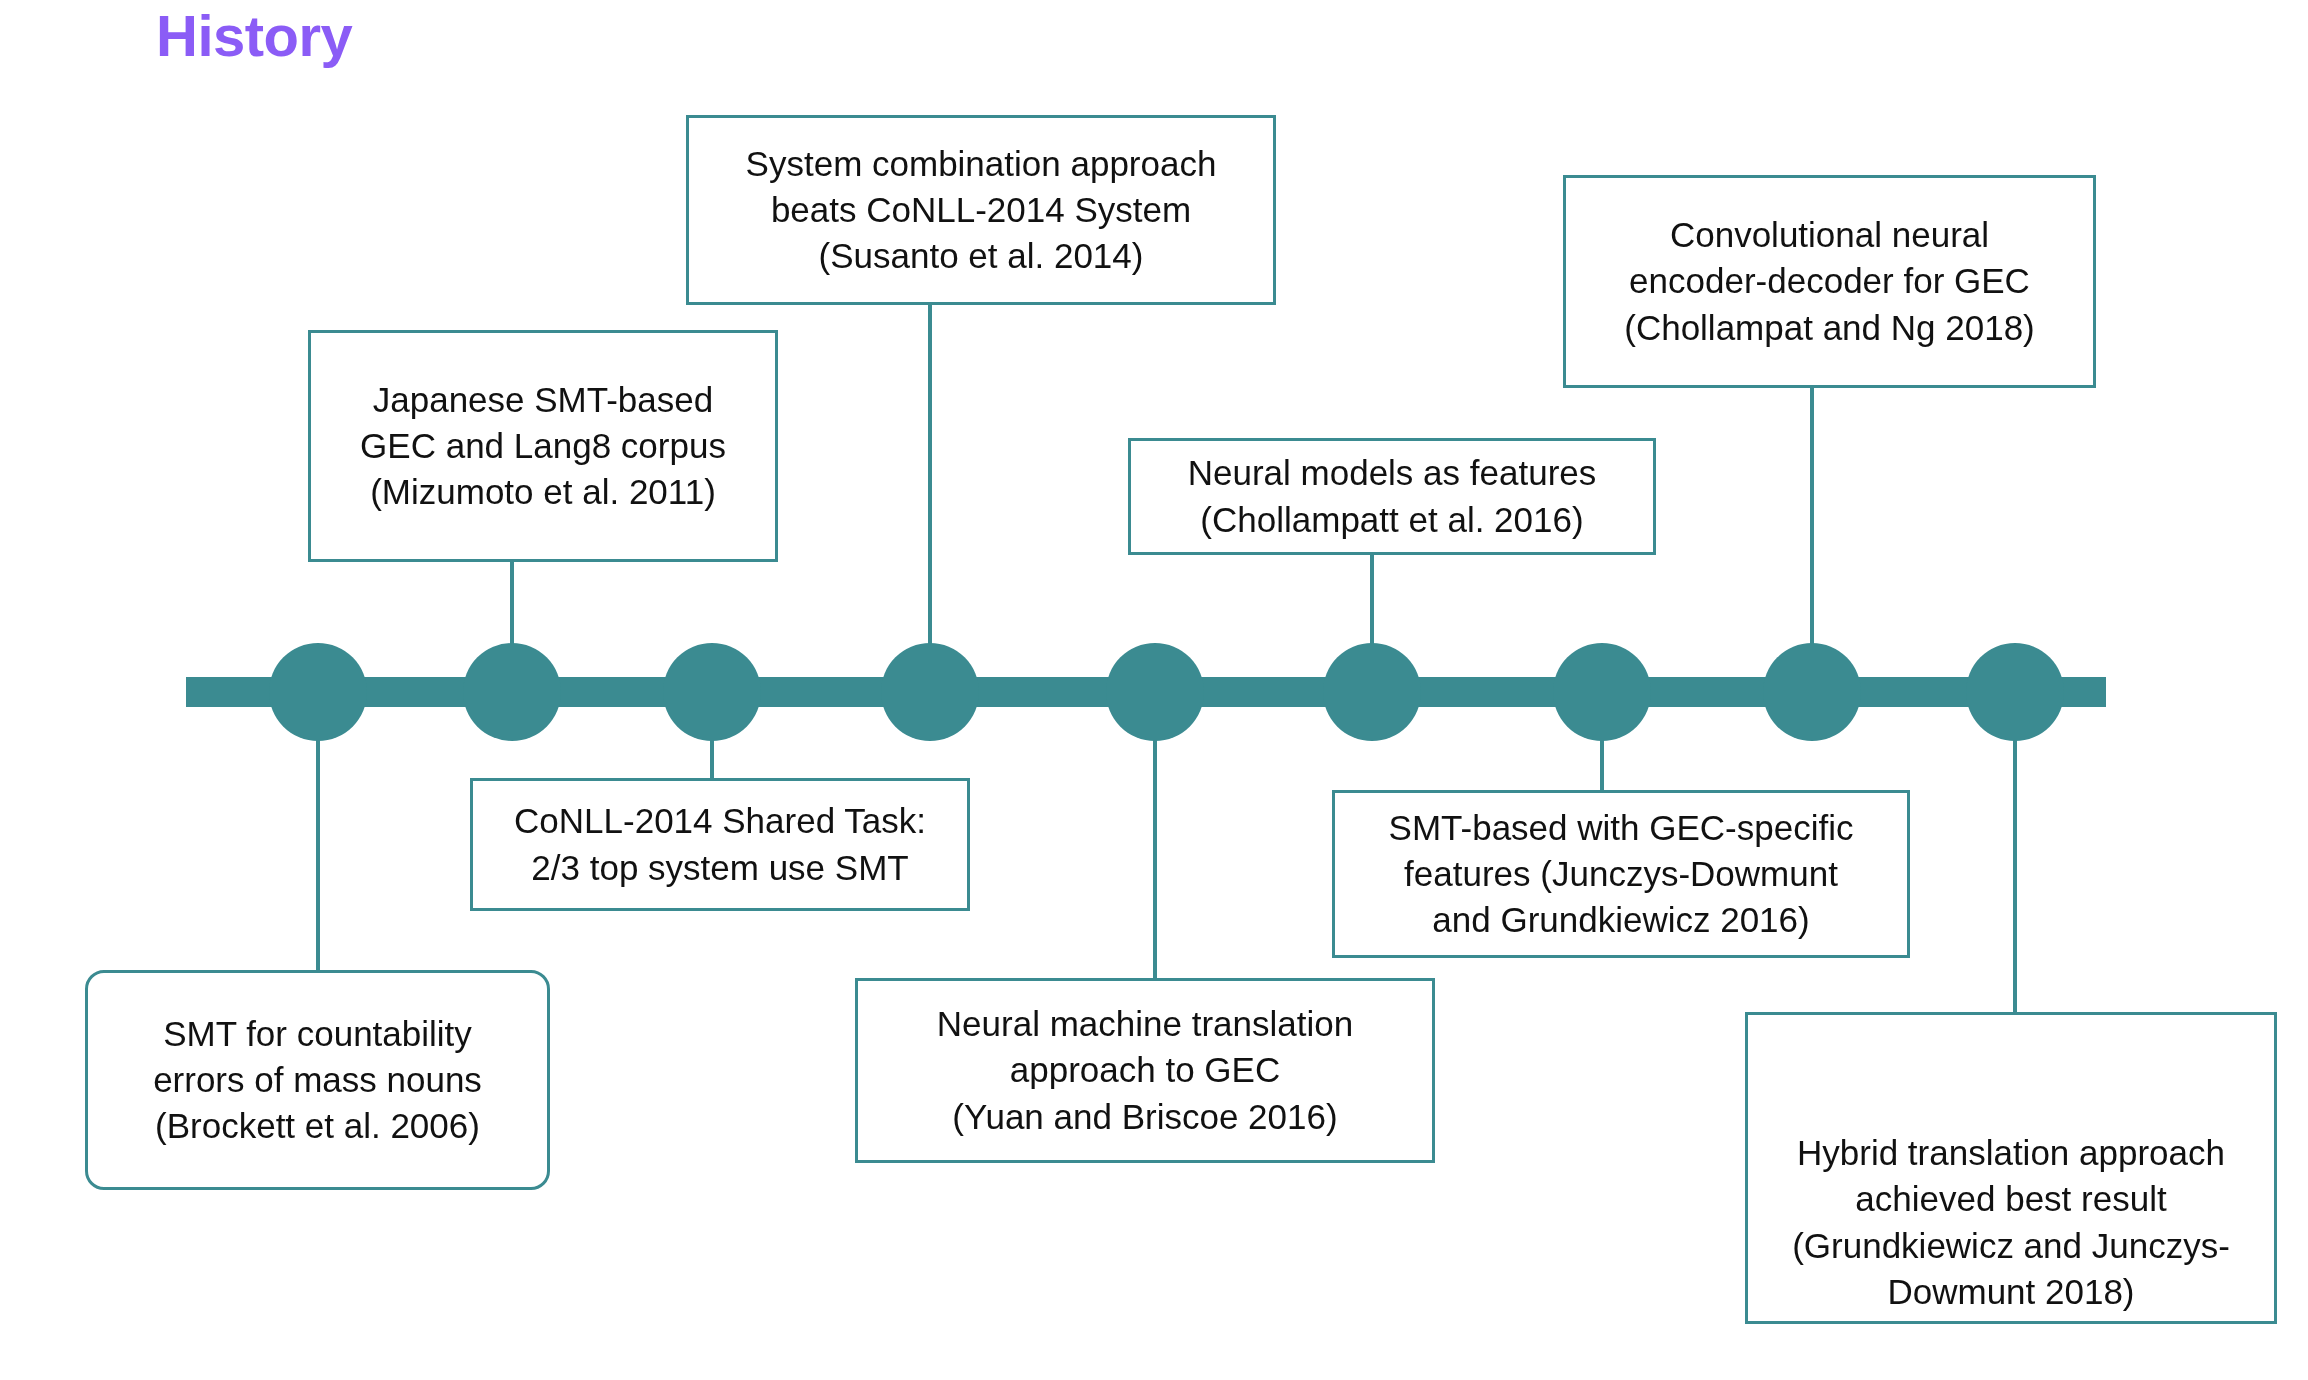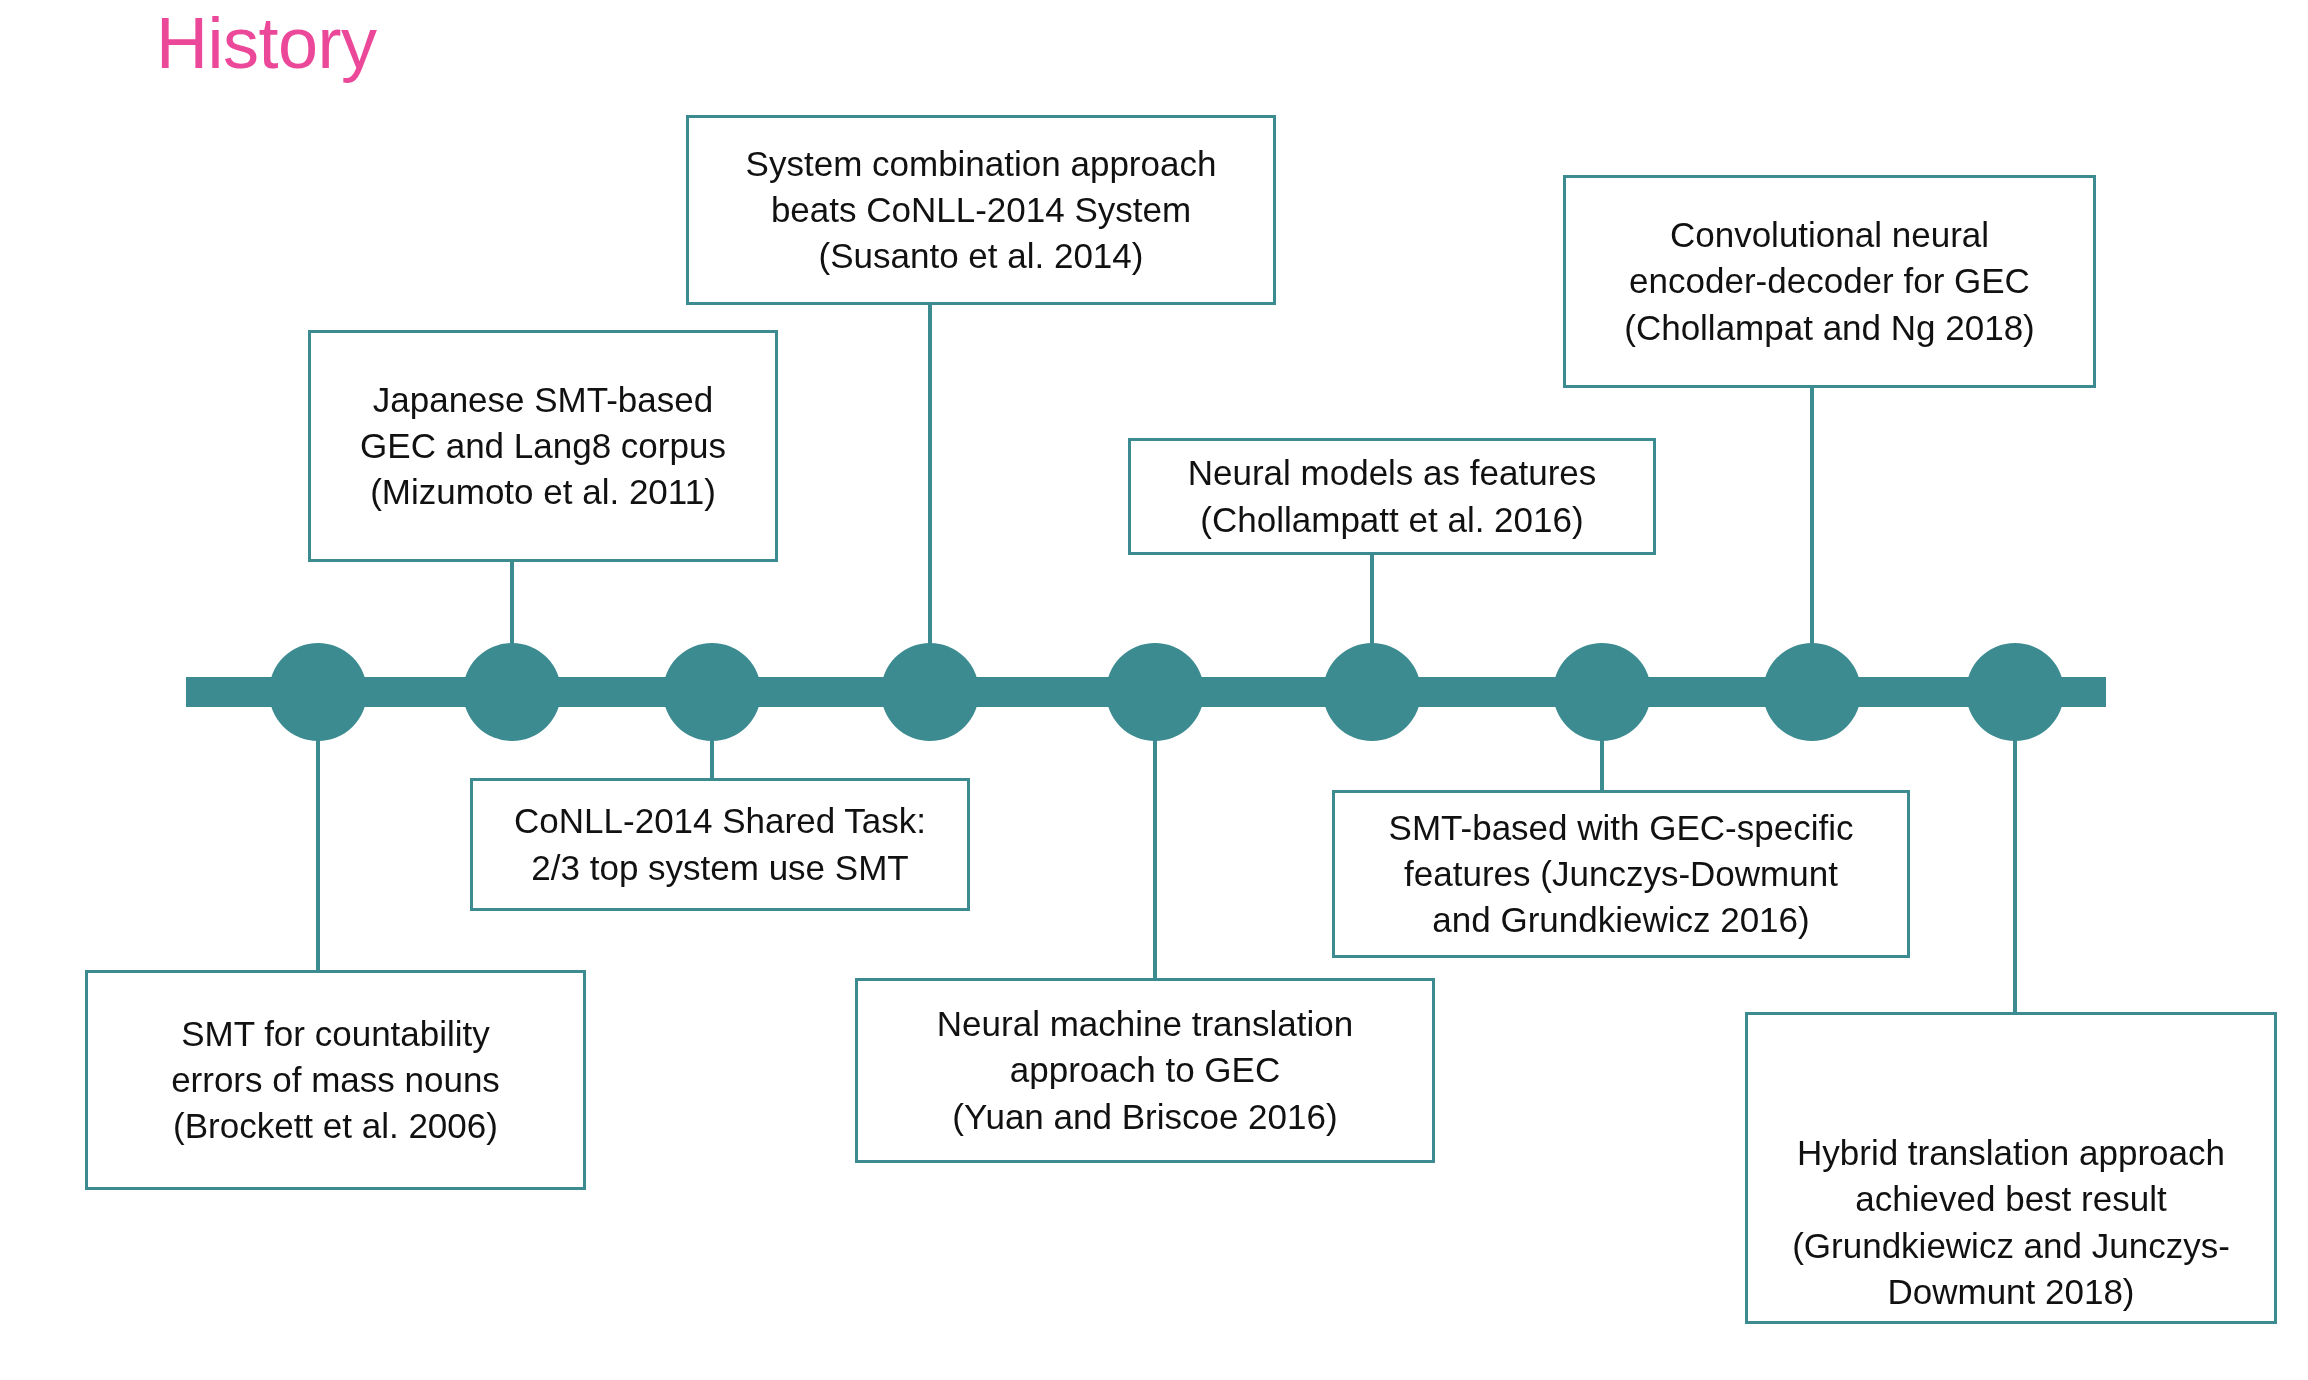--- a/index.html
+++ b/index.html
@@ -17,24 +17,24 @@
     height: 1380px;
     background: #ffffff;
     overflow: hidden;
   }
 
   
   #slide-title {
     position: absolute;
     left: 156px;
     top: 4px;
-    font-size: 72px;
-    font-weight: normal;
+    font-size: 58px;
+    font-weight: bold;
     letter-spacing: -0.5px;
-    color: #ec4899;
+    color: #8b5cf6;
     line-height: 1.1;
     white-space: nowrap;
   }
 
   
   .axis-bar {
     position: absolute;
     left: 186px;
     top: 677px;
     width: 1920px;
@@ -138,21 +138,21 @@
     <span class="txt">CoNLL-2014 Shared Task:
 2/3 top system use SMT</span>
   </div>
 
   <div class="callout" style="left:1332px; top:790px; width:578px; height:168px;justify-content:center;">
     <span class="txt">SMT-based with GEC-specific
 features (Junczys-Dowmunt
 and Grundkiewicz 2016)</span>
   </div>
 
-  <div class="callout" style="left:85px; top:970px; width:501px; height:220px;">
+  <div class="callout" style="left:85px; top:970px; width:465px; height:220px;border-radius:19px;">
     <span class="txt">SMT for countability
 errors of mass nouns
 (Brockett et al. 2006)</span>
   </div>
 
   <div class="callout" style="left:855px; top:978px; width:580px; height:185px;justify-content:flex-end;">
     <span class="txt">Neural machine translation
 approach to GEC
 (Yuan and Briscoe 2016)</span>
   </div>

